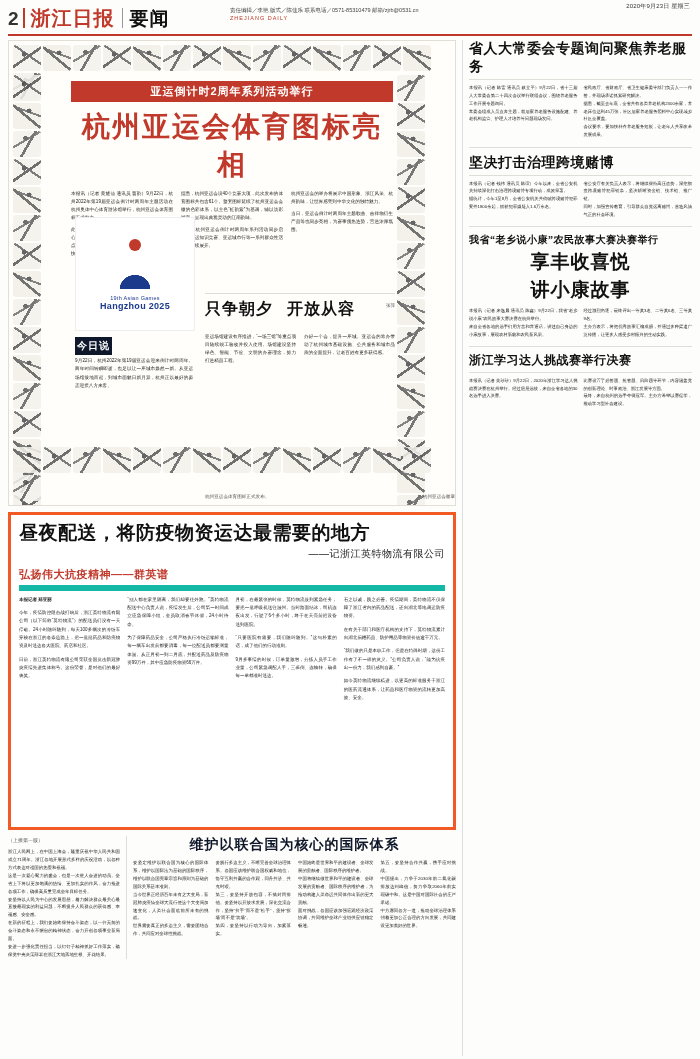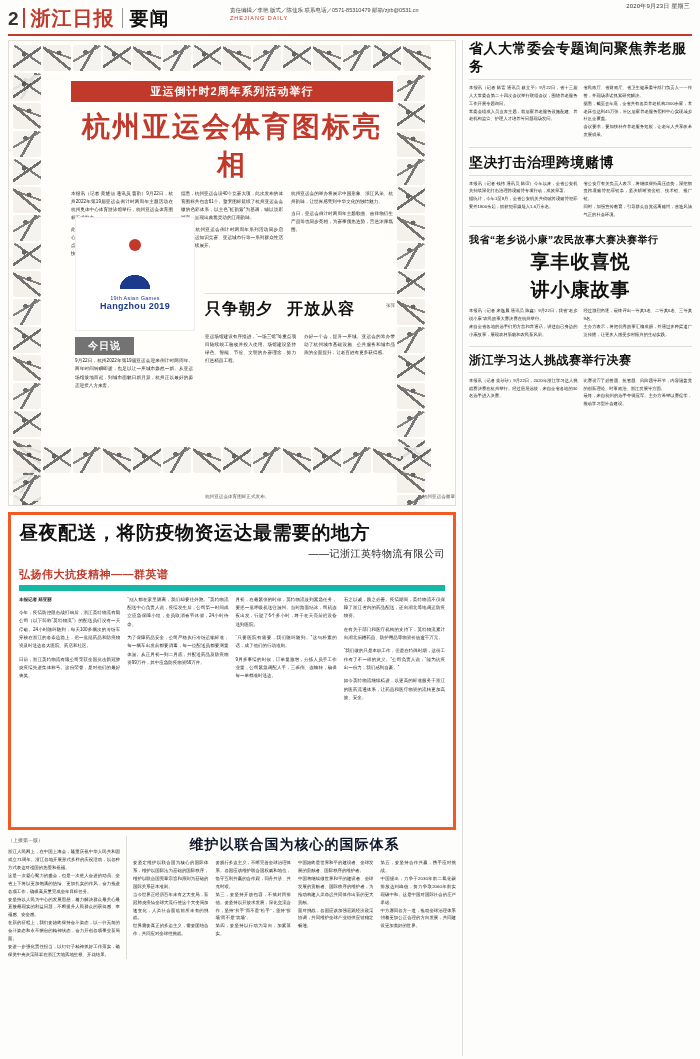--- a/index.html
+++ b/index.html
@@ -260,25 +260,25 @@
     font-size: 4.6px;
     color: #555;
     width: 190px;
     text-align: right;
   }
 
   .today-tag {
     position: absolute;
     left: 66px;
     top: 296px;
-    background: #737373;
+    background: #0f172a;
     color: #fff;
     font-size: 10px;
     font-weight: bold;
-    padding: 2px 13px;
+    padding: 2px 2px;
     letter-spacing: 1px;
   }
   .today-body {
     position: absolute;
     left: 66px;
     top: 316px;
     width: 118px;
     font-size: 4.6px;
     line-height: 1.8;
     color: #222;
@@ -553,21 +553,21 @@
             <div class="feat-col">
               <p>杭州亚运会的举办将展示中国形象、浙江风采、杭州韵味，让世界感受到中华文化的独特魅力。</p>
               <p>当日，亚运会倒计时两周年主题歌曲、吉祥物衍生产品等也同步亮相，为赛事预热造势，营造浓厚氛围。</p>
             </div>
           </div>
         </div>
 
         <div class="emblem-box">
           <div class="emblem"></div>
           <div class="emblem-t1">19th Asian Games</div>
-          <div class="emblem-t2">Hangzhou 2019</div>
+          <div class="emblem-t2">Hangzhou 2025</div>
         </div>
 
         <div class="sub-heads">
           <div class="sub-head">只争朝夕</div>
           <div class="sub-head">开放从容</div>
         </div>
         <div class="sub-byline">张萍</div>
 
         <div class="today-tag">今日说</div>
         <div class="today-body">9月22日，杭州2022年第19届亚运会迎来倒计时两周年。两年时间转瞬即逝，也足以让一座城市焕然一新。从亚运场馆拔地而起，到城市面貌日新月异，杭州正以最好的姿态迎接八方来客。</div>

